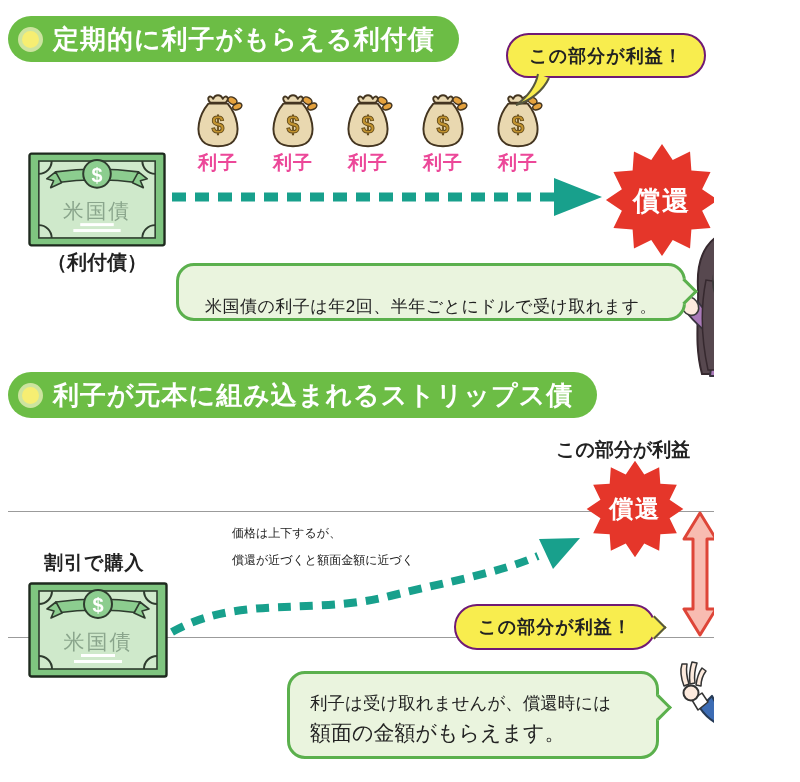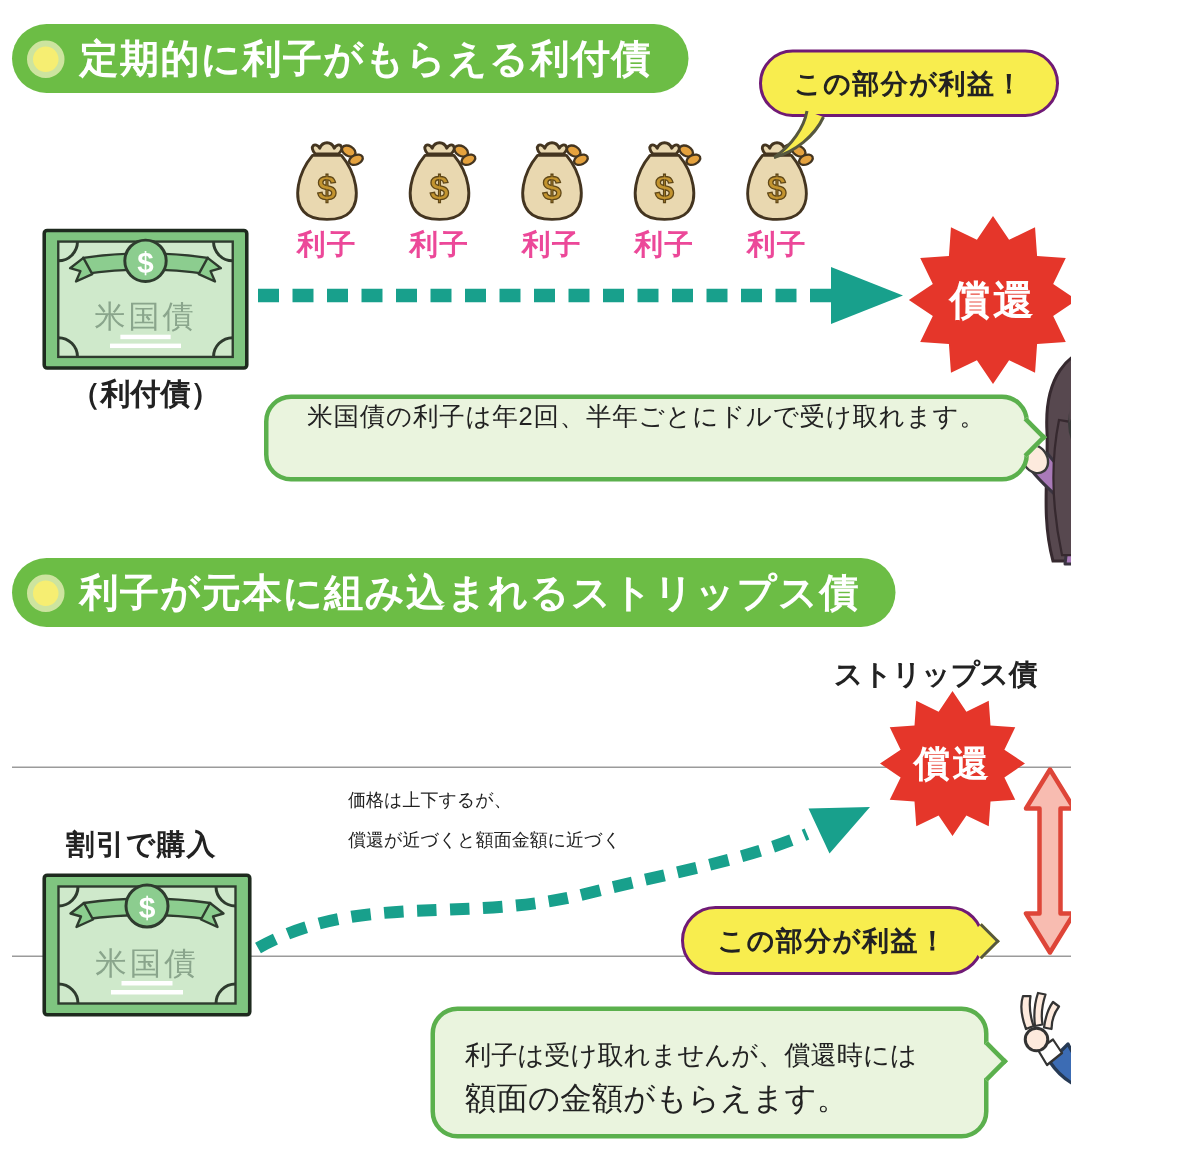--- a/index.html
+++ b/index.html
@@ -154,31 +154,31 @@
 
   <div class="bubble-yellow" style="left:506px;top:33px;width:200px;height:45px;">
     <span>この部分が利益！</span>
   </div>
   <svg class="abs" style="left:512px;top:73px;z-index:5;" viewBox="0 0 44 36" width="44" height="36">
     <path d="M26,1 C24,12 16,24 4,32 C18,28 31,18 37,5 Z" fill="#f8ed4e"></path>
     <path d="M26,1 C24,12 16,24 4,32" stroke="#56573f" stroke-width="2" fill="none"></path>
     <path d="M4,32 C18,28 31,18 37,5" stroke="#56573f" stroke-width="2" fill="none"></path>
   </svg>
 
-  <div class="bubble-green" style="left:176px;top:263px;width:510px;height:58px;display:flex;align-items:flex-start;justify-content:center;">
+  <div class="bubble-green" style="left:176px;top:263px;width:510px;height:58px;display:flex;align-items:flex-end;justify-content:center;">
     <span style="font-size:17px;font-weight:500;letter-spacing:0.5px;white-space:nowrap;">米国債の利子は年2回、半年ごとにドルで受け取れます。</span>
   </div>
   <div class="tail-right green" style="left:675px;top:282px;"></div>
 
   <div class="pill" style="left:8px;top:372px;">
     <span class="pill-dot"></span>
     <span class="pill-txt">利子が元本に組み込まれるストリップス債</span>
   </div>
 
-  <div class="label-txt" style="left:556px;top:437px;font-size:19px;font-weight:600;">ストリップス債</div>
+  <div class="label-txt" style="left:556px;top:437px;font-size:19px;font-weight:600;">この部分が利益</div>
 
   <svg class="abs" style="left:585px;top:459px;z-index:3;" viewBox="0 0 120 120" width="100" height="100">
     <polygon points="60,2 71.1,18.5 89,9.8 90.4,29.6 110.2,31 101.5,48.9 118,60 101.5,71.1 110.2,89 90.4,90.4 89,110.2 71.1,101.5 60,118 48.9,101.5 31,110.2 29.6,90.4 9.8,89 18.5,71.1 2,60 18.5,48.9 9.8,31 29.6,29.6 31,9.8 48.9,18.5" fill="#e5362a"></polygon>
     <text x="60" y="70" text-anchor="middle" font-size="29" font-weight="bold" fill="#ffffff" letter-spacing="2">償還</text>
   </svg>
 
   <div class="label-txt" style="left:232px;top:520px;font-size:12px;font-weight:500;line-height:27px;">
     <div>価格は上下するが、</div>
     <div>償還が近づくと額面金額に近づく</div>
   </div>

